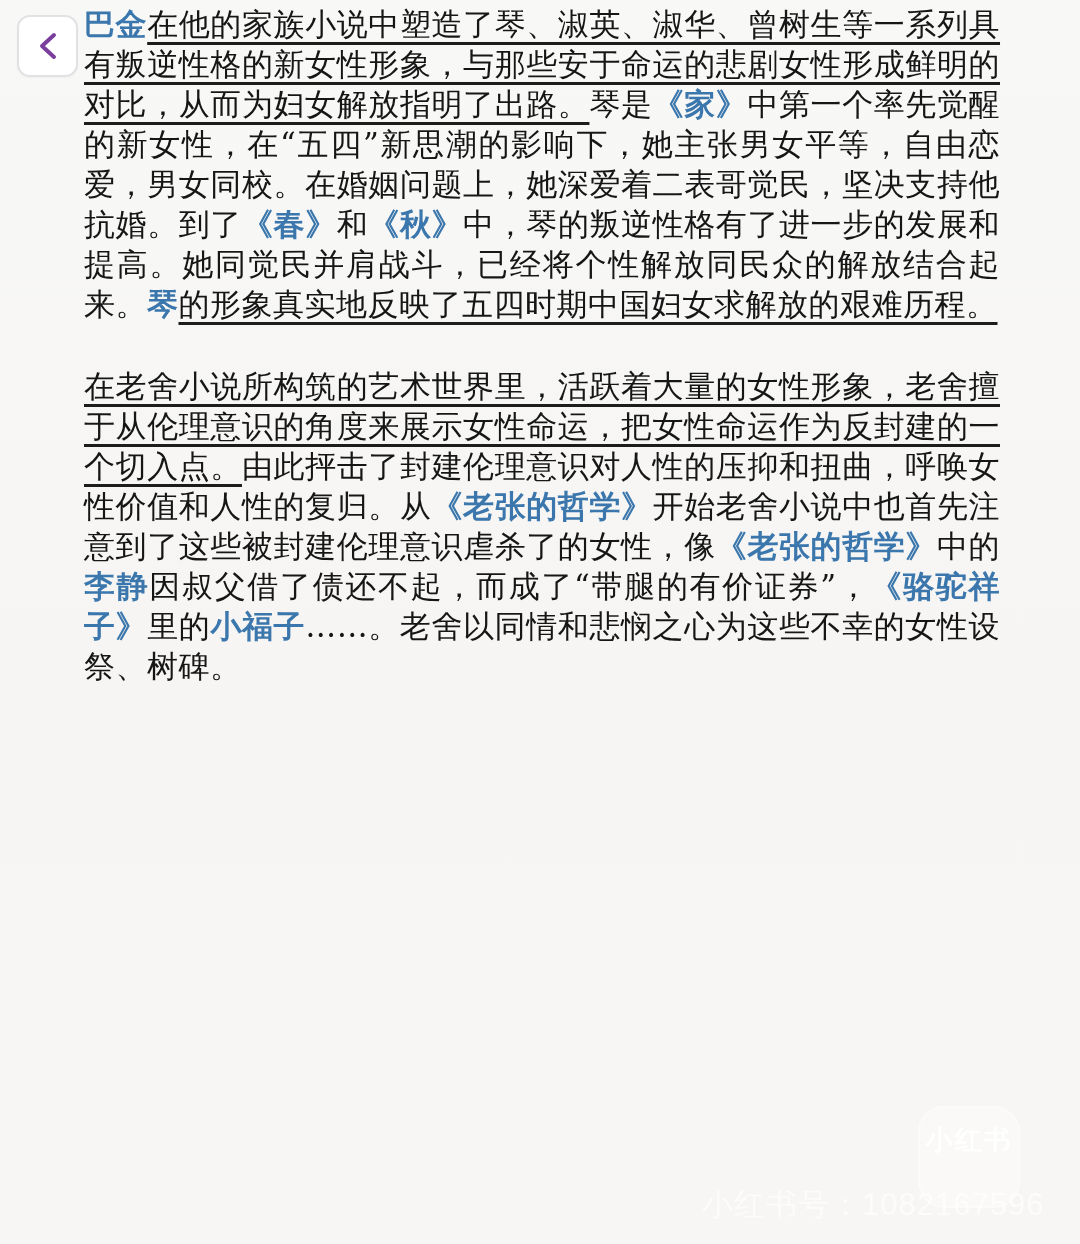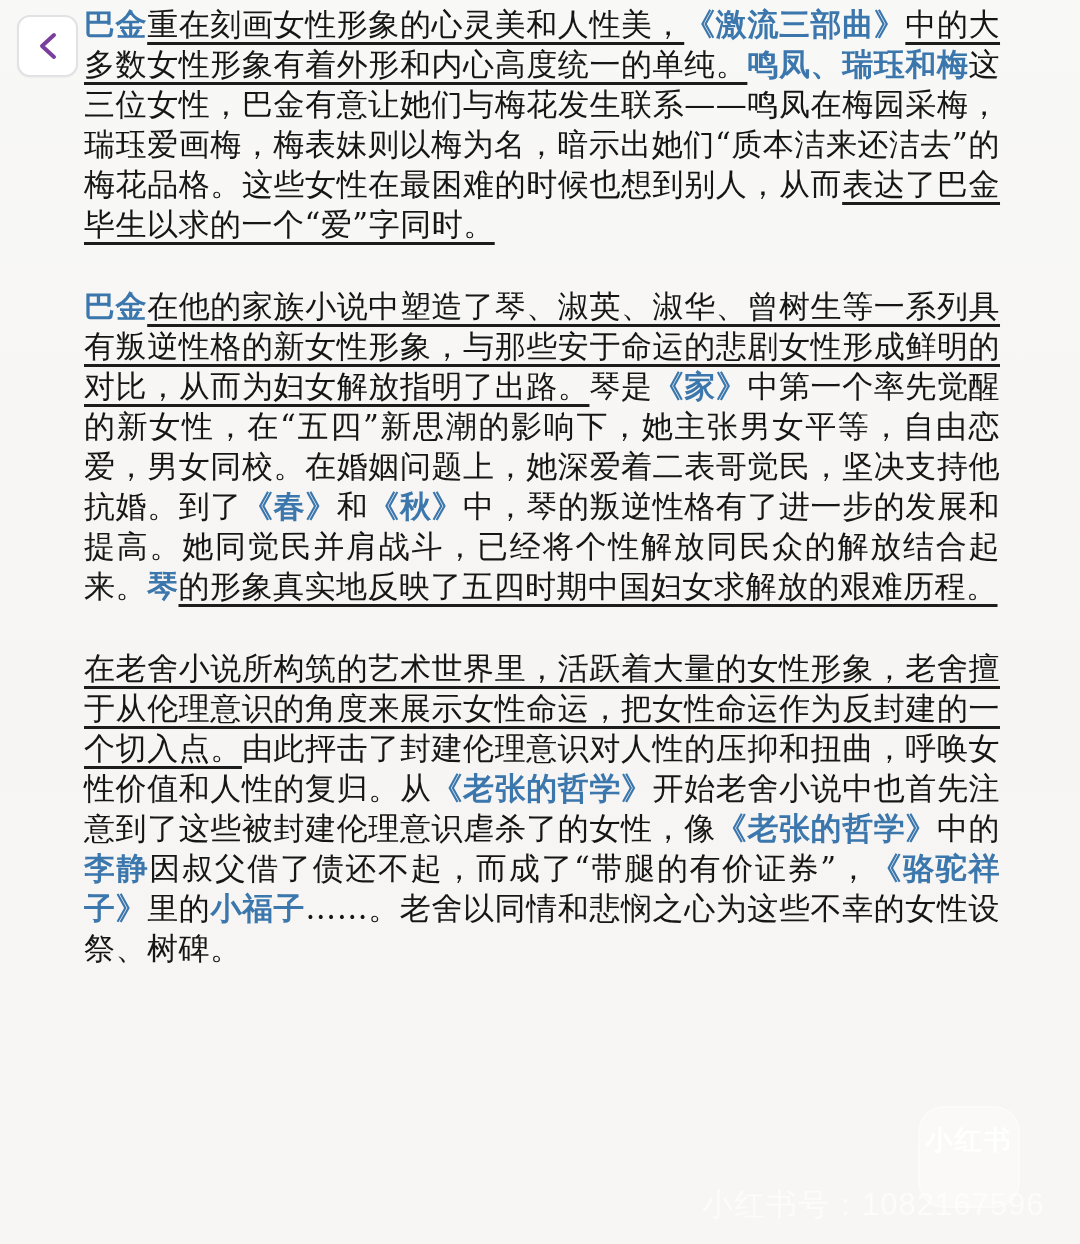--- a/index.html
+++ b/index.html
@@ -105,21 +105,20 @@
 
   <button class="back-btn">
     <span>
       <svg width="26" height="30" viewBox="0 0 26 30">
         <polyline points="19,4 7,15 19,26" fill="none" stroke="#7a3f9d" stroke-width="4" stroke-linecap="round" stroke-linejoin="round"></polyline>
       </svg>
     </span>
   </button>
 
   <div class="content">
-    <p><span class="run b">巴金</span><span class="run u">重在刻画女性形象的心灵美和人性美，</span><span class="run b">《激流三部曲》</span><span class="run u">中的大多数女性形象有着外形和内心高度统一的单纯。</span><span class="run b">鸣凤、瑞珏和梅</span><span class="run">这三位女性，巴金有意让她们与梅花发生联系——鸣凤在梅园采梅，瑞珏爱画梅，梅表妹则以梅为名，暗示出她们“质本洁来还洁去”的梅花品格。这些女性在最困难的时候也想到别人，从而</span><span class="run u">表达了巴金毕生以求的一个“爱”字同时。</span></p>
     <p><span class="run b">巴金</span><span class="run u">在他的家族小说中塑造了琴、淑英、淑华、曾树生等一系列具有叛逆性格的新女性形象，与那些安于命运的悲剧女性形成鲜明的对比，从而为妇女解放指明了出路。</span><span class="run">琴是</span><span class="run b">《家》</span><span class="run">中第一个率先觉醒的新女性，在“五四”新思潮的影响下，她主张男女平等，自由恋爱，男女同校。在婚姻问题上，她深爱着二表哥觉民，坚决支持他抗婚。到了</span><span class="run b">《春》</span><span class="run">和</span><span class="run b">《秋》</span><span class="run">中，琴的叛逆性格有了进一步的发展和提高。她同觉民并肩战斗，已经将个性解放同民众的解放结合起来。</span><span class="run b">琴</span><span class="run u">的形象真实地反映了五四时期中国妇女求解放的艰难历程。</span></p>
     <p><span class="run u">在老舍小说所构筑的艺术世界里，活跃着大量的女性形象，老舍擅于从伦理意识的角度来展示女性命运，把女性命运作为反封建的一个切入点。</span><span class="run">由此抨击了封建伦理意识对人性的压抑和扭曲，呼唤女性价值和人性的复归。从</span><span class="run b">《老张的哲学》</span><span class="run">开始老舍小说中也首先注意到了这些被封建伦理意识虐杀了的女性，像</span><span class="run b">《老张的哲学》</span><span class="run">中的</span><span class="run b">李静</span><span class="run">因叔父借了债还不起，而成了“带腿的有价证券”，</span><span class="run b">《骆驼祥子》</span><span class="run">里的</span><span class="run b">小福子</span><span class="run">……。老舍以同情和悲悯之心为这些不幸的女性设祭、树碑。</span></p>
   </div>
 
   <div class="watermark">
     <div class="wm-badge">
       <span>小红书</span>
     </div>
     <div class="wm-account">小红书号：1082167596</div>
   </div>

